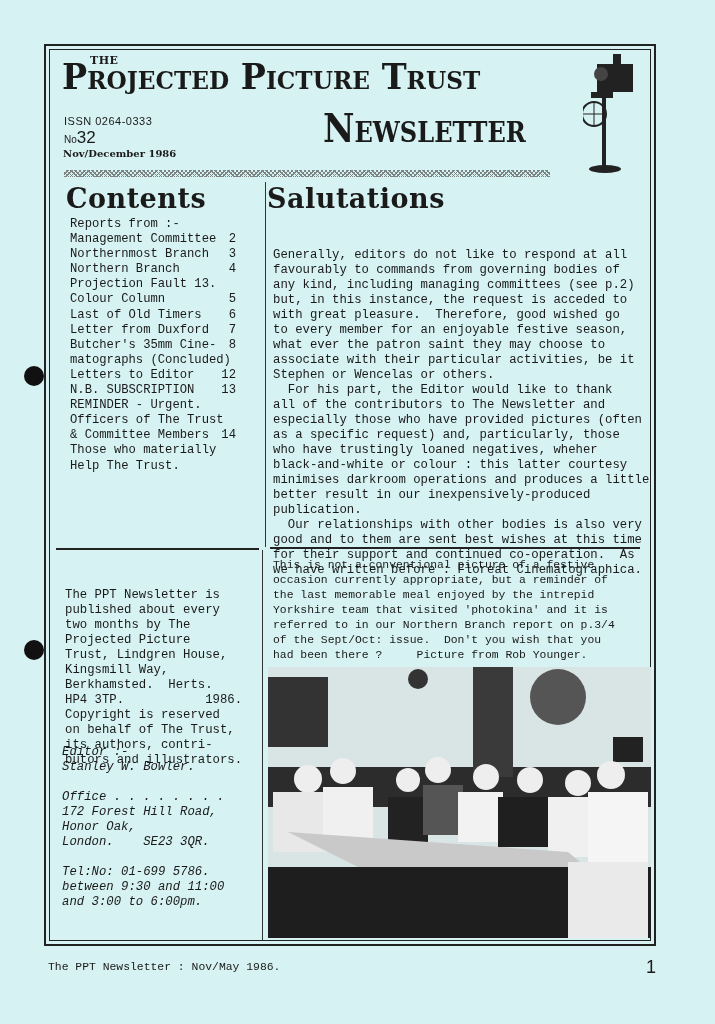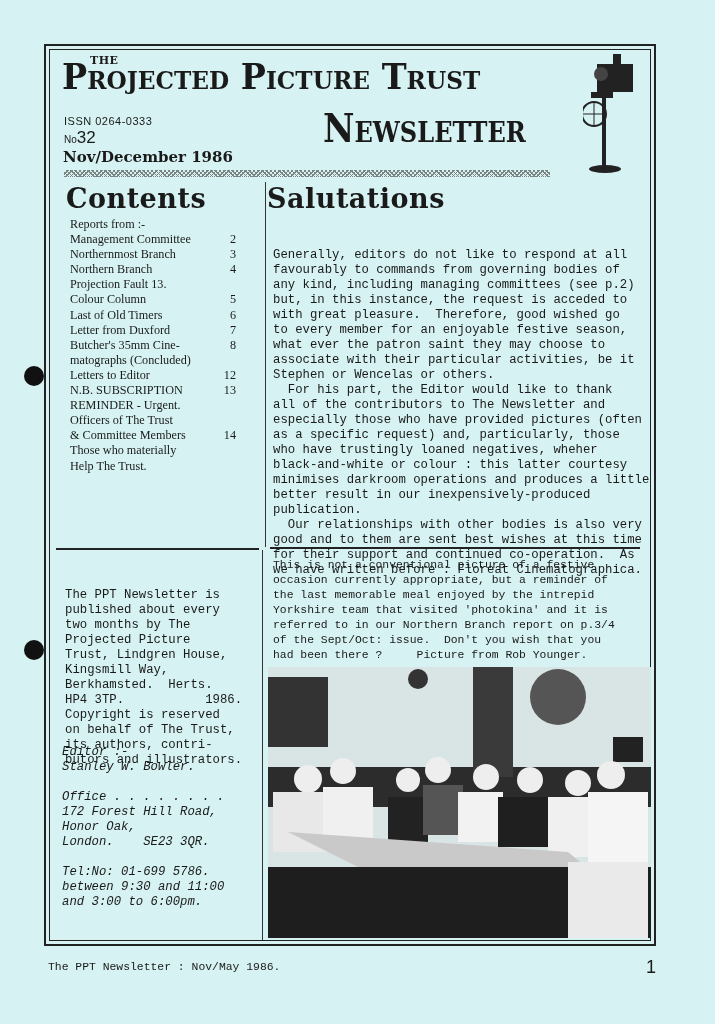--- a/index.html
+++ b/index.html
@@ -28,34 +28,34 @@
     white-space:nowrap;
   }
   .masthead-news {
     position:absolute; left:323px; top:108px; font-family:"DejaVu Serif", serif;
     font-weight:900; font-size:40px; line-height:1; font-variant:small-caps;
     transform:scaleX(0.86); transform-origin:left top; white-space:nowrap;
   }
   .issn { position:absolute; left:64px; top:115px; font-family:"Liberation Sans", sans-serif; font-size:11px; letter-spacing:0.5px; }
   .issue-no { position:absolute; left:64px; top:128px; font-family:"Liberation Sans", sans-serif; font-size:17px;text-align:right; }
   .issue-no small { font-size:10px; }
-  .issue-date { position:absolute; left:63px; top:148px; font-family:"DejaVu Serif", serif; font-weight:bold; font-size:15px; }
+  .issue-date { position:absolute; left:63px; top:148px; font-family:"DejaVu Serif", serif; font-weight:bold; font-size:10px; }
   .hatch {
     position:absolute; left:64px; top:170px; width:486px; height:7px;
     background-image:repeating-linear-gradient(45deg,#555 0 1px,transparent 1px 3px),repeating-linear-gradient(-45deg,#555 0 1px,transparent 1px 3px);
     opacity:0.7;
   }
   .projector { position:absolute; left:583px; top:52px; width:60px; height:125px; }
   .col-divider { position:absolute; left:265px; top:182px; width:1px; height:365px; background:#333; }
   .col-divider2 { position:absolute; left:262px; top:550px; width:1px; height:390px; background:#333; }
   .h-rule-left { position:absolute; left:56px; top:548px; width:203px; height:2px; background:#222; }
   .h-rule-right { position:absolute; left:270px; top:547px; width:370px; height:2px; background:#222; }
   .sec-title { position:absolute; font-family:"DejaVu Serif", serif; font-weight:bold; font-size:27px; letter-spacing:0.5px; }
   .contents-list { position:absolute; left:70px; top:217px; width:190px; font-size:12.2px; line-height:15.1px; }
-  .toc-row { display:flex; justify-content:space-between; white-space:nowrap;font-family:Liberation Serif, serif; }
+  .toc-row { display:flex; justify-content:space-between; white-space:nowrap; }
   .toc-row .pg { padding-right:24px; }
   .body-text { position:absolute; left:273px; top:220px; width:380px; font-size:12.3px; line-height:15px; white-space:pre;margin-top:28px; }
   .caption { position:absolute; left:273px; top:558px; width:380px; font-size:11.4px; line-height:15px; white-space:pre; }
   .pub-info { position:absolute; left:65px; top:588px; width:195px; font-size:12.3px; line-height:15px; white-space:pre; }
   .editor-info { position:absolute; left:62px; top:745px; width:195px; font-size:12.3px; line-height:15px; font-style:italic; white-space:pre; }
   .photo {
     position:absolute; left:268px; top:667px; width:383px; height:271px;
     background:linear-gradient(180deg,#3a3a3a 0%,#6a6a6a 15%,#c8d0d0 35%,#4a4a4a 50%,#222 100%);
     overflow:hidden;
   }

